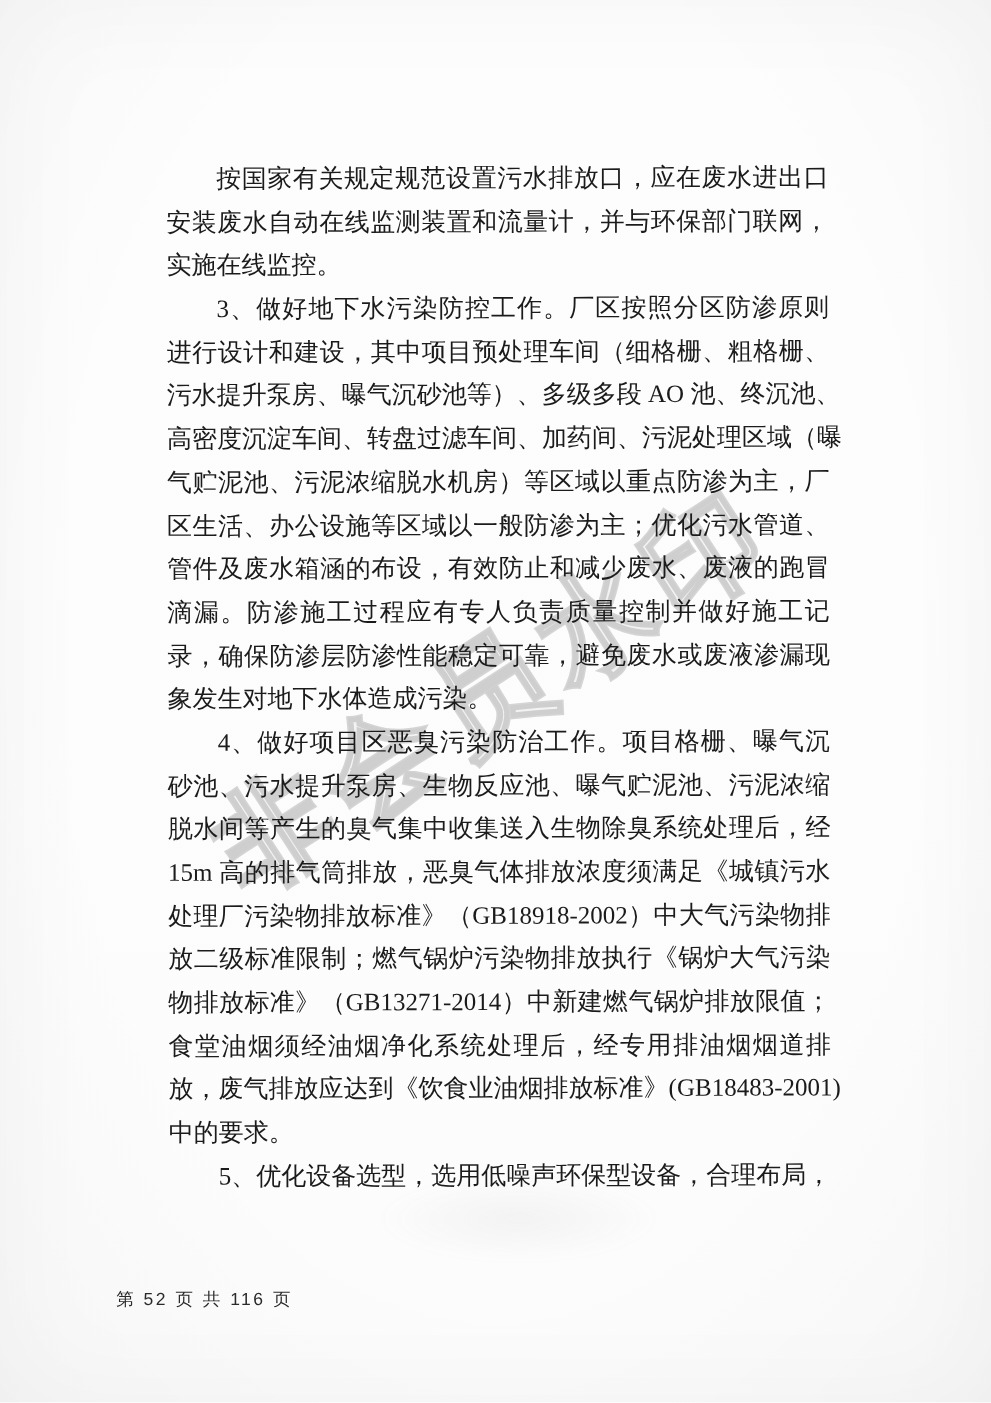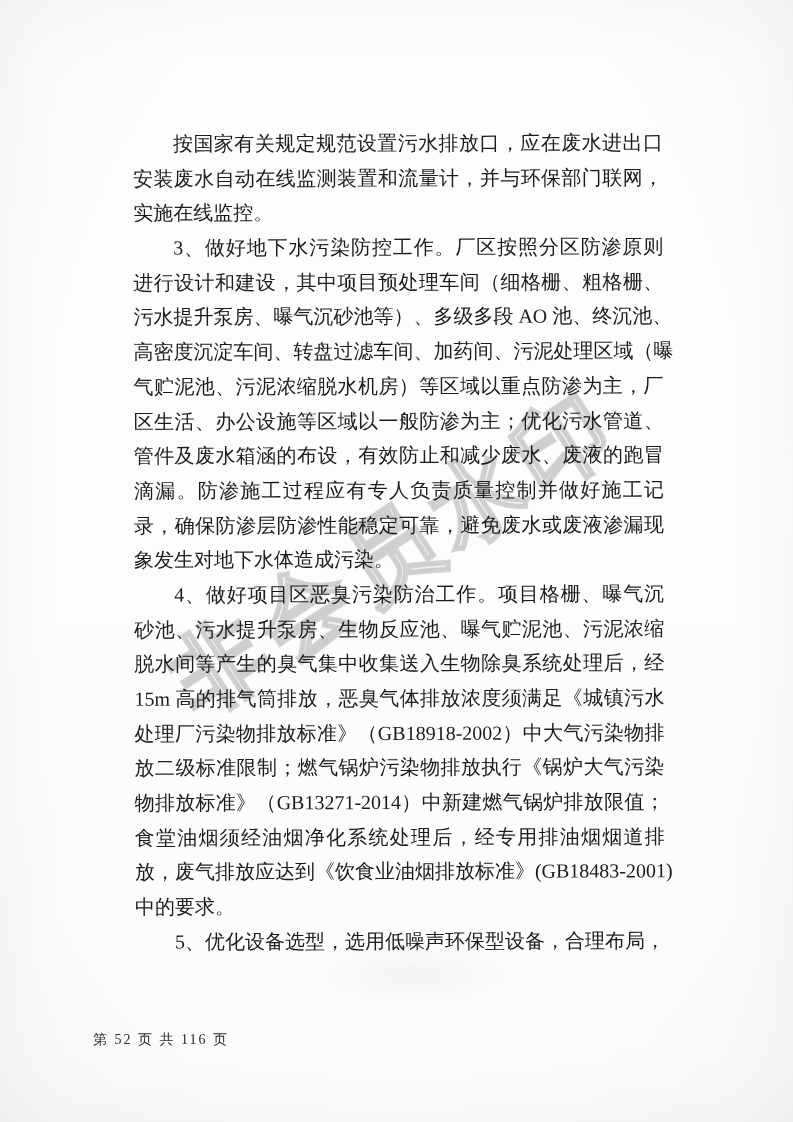--- a/index.html
+++ b/index.html
@@ -58,21 +58,21 @@
     text-align-last:justify;
   }
   .line.first { text-indent:2em; }
   .line.last  { text-align-last:left; }
   .footer {
     position:absolute;
     left:93px; top:1031px;
     font-size:14px;
     letter-spacing:2px;
     color:#2a2a2a;
-    font-family:Liberation Serif, serif;
+    font-family:Liberation Sans, sans-serif;
   }
 </style>
 </head>
 <body>
 
 <div class="page">
   <div class="smudge"></div>
 
   <div class="watermark">非会员水印</div>
 

